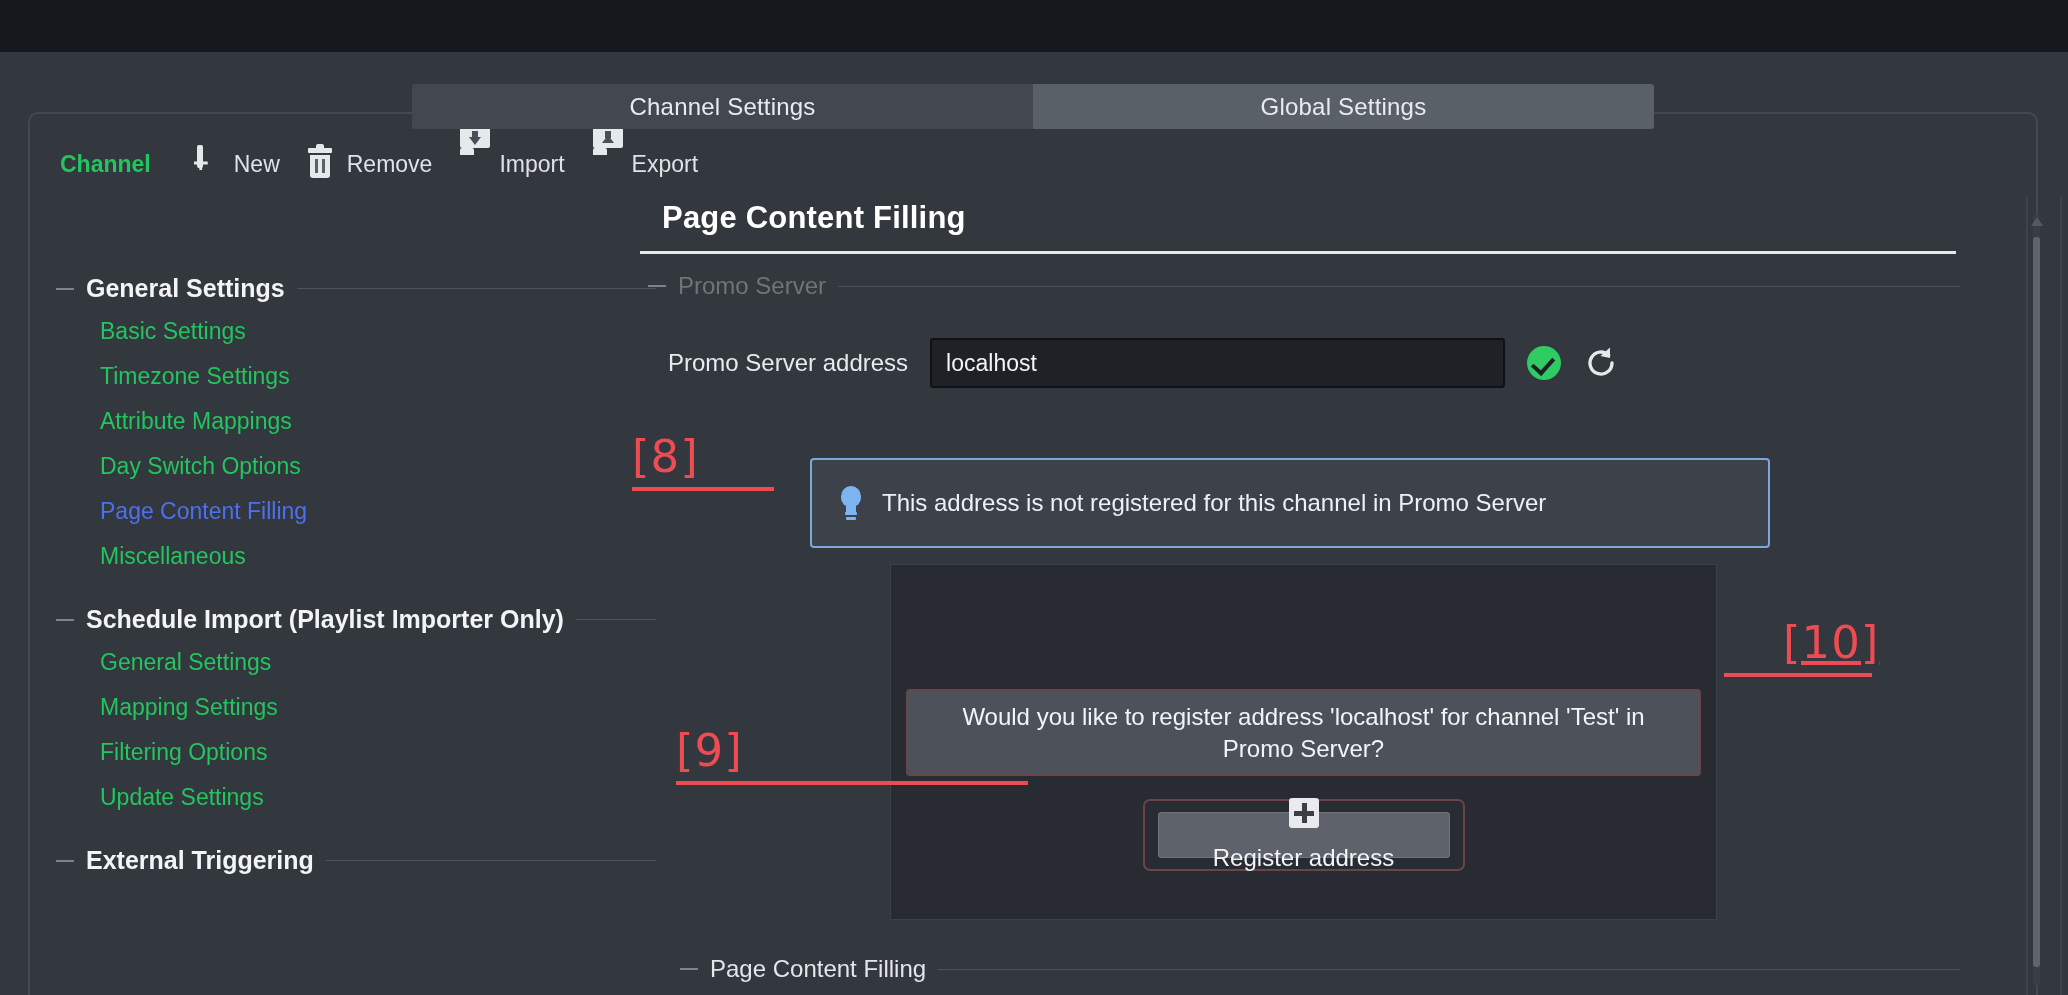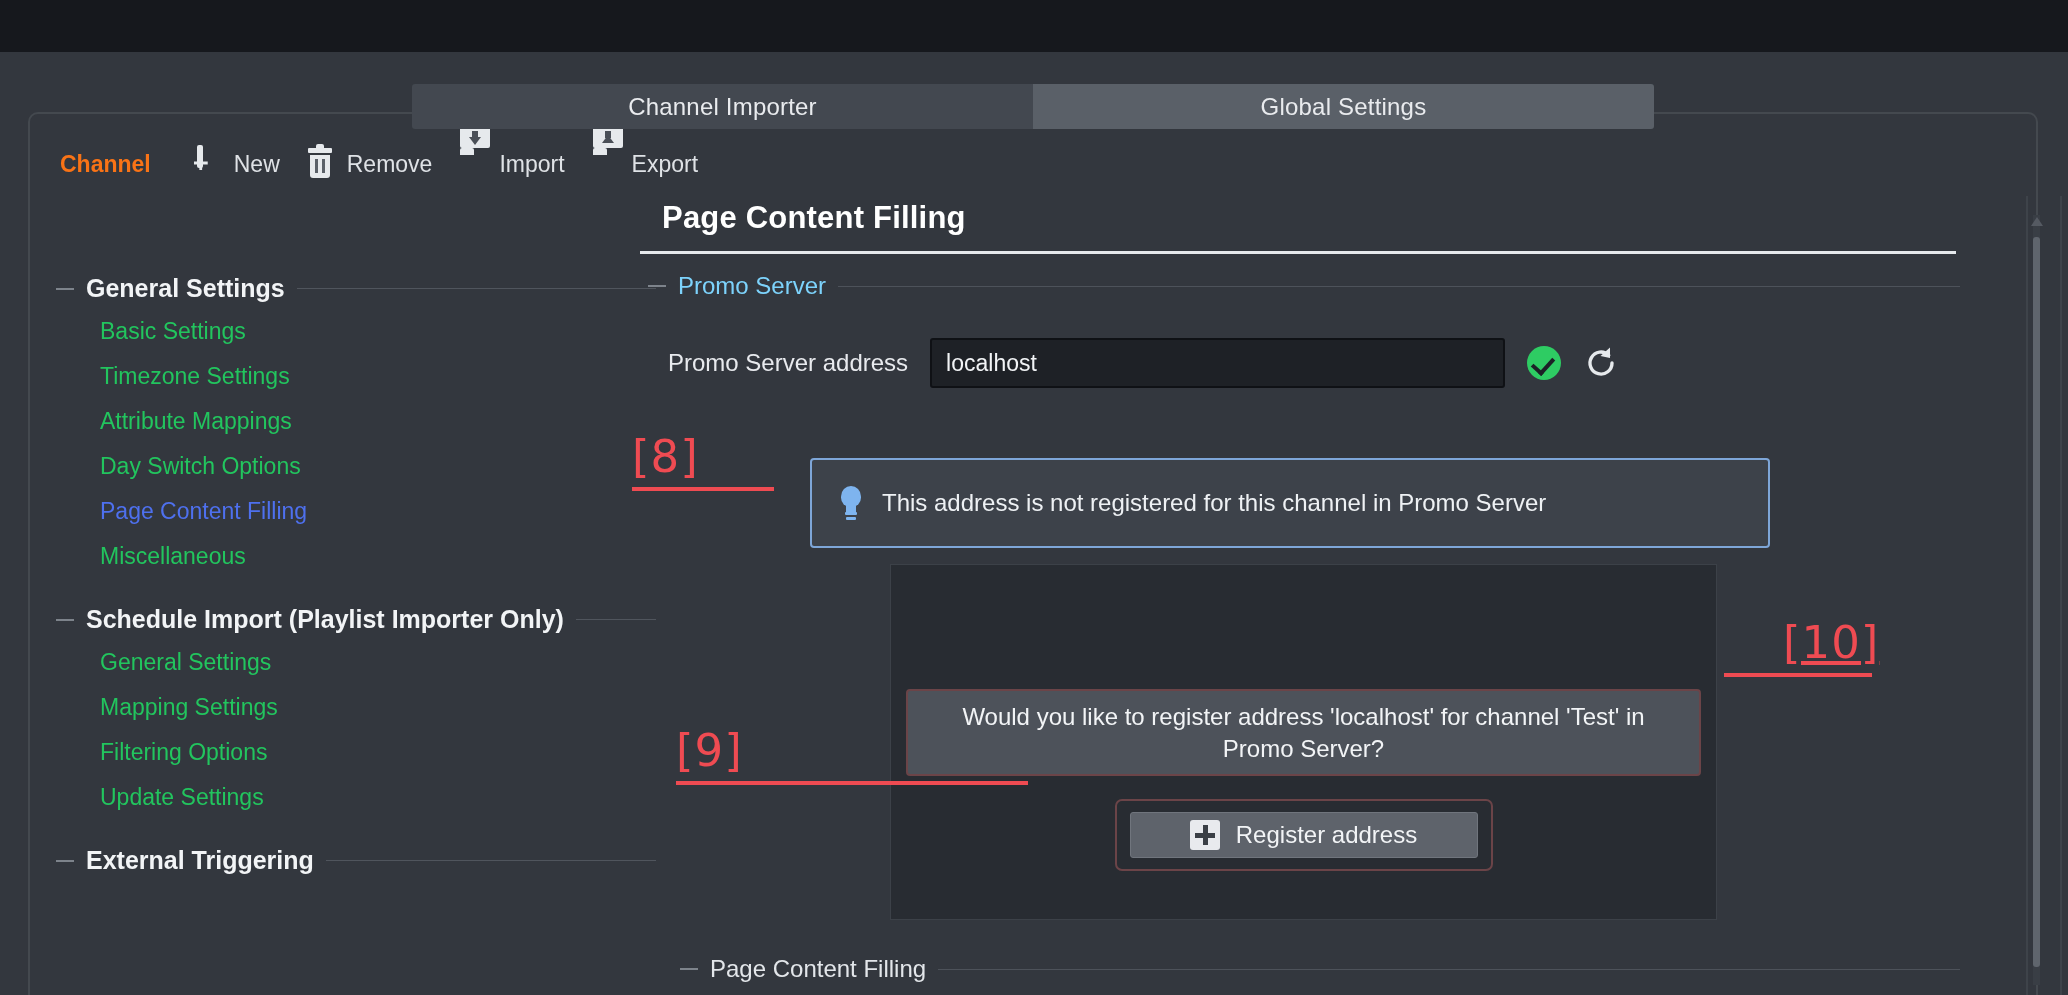--- a/index.html
+++ b/index.html
@@ -48,21 +48,21 @@
   }
   .tab.active { background: #434850; }
   .tab.inactive { background: #5a6068; }
 
   
   .toolbar {
     position: absolute; left: 60px; top: 148px;
     display: flex; align-items: center; gap: 0;
   }
   .chan-label {
-    font-size: 23px; font-weight: bold; color: #f97316;
+    font-size: 23px; font-weight: bold; color: #22c55e;
     margin-right: 16px; white-space: nowrap;
   }
   .chan-select {
     width: 372px; height: 46px;
     background: #5d6269; border: none; border-radius: 3px;
     display: flex; align-items: center; justify-content: center;
     position: relative; color: #f0f2f4; font-size: 22px;
   }
   .chan-select .spin {
     position: absolute; right: 16px; top: 50%;
@@ -160,21 +160,21 @@
   }
   .titlerule {
     margin-top: 15px; margin-left: 0px; width: 1316px;
     height: 3px; background: #e6e9ec;
   }
   .sect {
     display: flex; align-items: center; gap: 12px;
     margin-top: 18px; margin-left: 8px;
   }
   .sect .dash { width: 18px; height: 2px; background: #7d838b; flex: none; }
-  .sect .stitle { font-size: 24px; color: #7dd3fc; white-space: nowrap; }
+  .sect .stitle { font-size: 24px; color: #737373; white-space: nowrap; }
   .sect .rule { flex: 1 1 auto; height: 1px; background: #4d525a; }
 
   .fieldrow {
     display: flex; align-items: center; gap: 22px;
     margin-top: 38px; margin-left: 28px;
   }
   .flabel { font-size: 24px; color: #e8eaee; white-space: nowrap; }
   .finput {
     width: 575px; height: 50px;
     background: #1e2126; border: 2px solid #0f1115; border-radius: 3px;
@@ -231,24 +231,24 @@
     background: #4d525a; border: 2px solid #6b4448; border-radius: 4px;
     display: flex; align-items: center; justify-content: center;
     text-align: center; font-size: 24px; color: #f2f4f6;
     line-height: 1.32; padding: 10px 16px;
   }
   .btnwrap {
     margin-top: 23px; padding: 11px 13px;
     border: 2px solid #6b4448; border-radius: 7px;
   }
   .regbtn {
-    width: 348px; height: 46px;
+    width: 292px; height: 46px;
     background: #5e636b; border: 1px solid #70757d; border-radius: 3px;
     display: flex; align-items: center; justify-content: center; gap: 16px;
-    font-size: 24px; color: #f2f4f6; cursor: default;
+    font-size: 24px; color: #f2f4f6; cursor: default; flex-direction: column;
   }
   .plusbox {
     width: 30px; height: 30px; background: #e8eaee; border-radius: 3px;
     position: relative; flex: none;
   }
   .plusbox:before, .plusbox:after {
     content: ""; position: absolute; background: #3a3f46;
   }
   .plusbox:before { left: 13px; top: 5px; width: 5px; height: 20px; }
   .plusbox:after  { left: 5px; top: 13px; width: 20px; height: 5px; }
@@ -306,21 +306,21 @@
 
 <div id="root">
 
   <div class="titlebar"></div>
   <div class="appbg"></div>
 
   <div class="panel"></div>
 
   <div class="tabbar">
     <div class="tab active">
-      <span>Channel Importer</span>
+      <span>Channel Settings</span>
     </div>
     <div class="tab inactive">
       <span>Global Settings</span>
     </div>
   </div>
 
   <div class="toolbar">
     <span class="chan-label">Channel</span>
 
 

